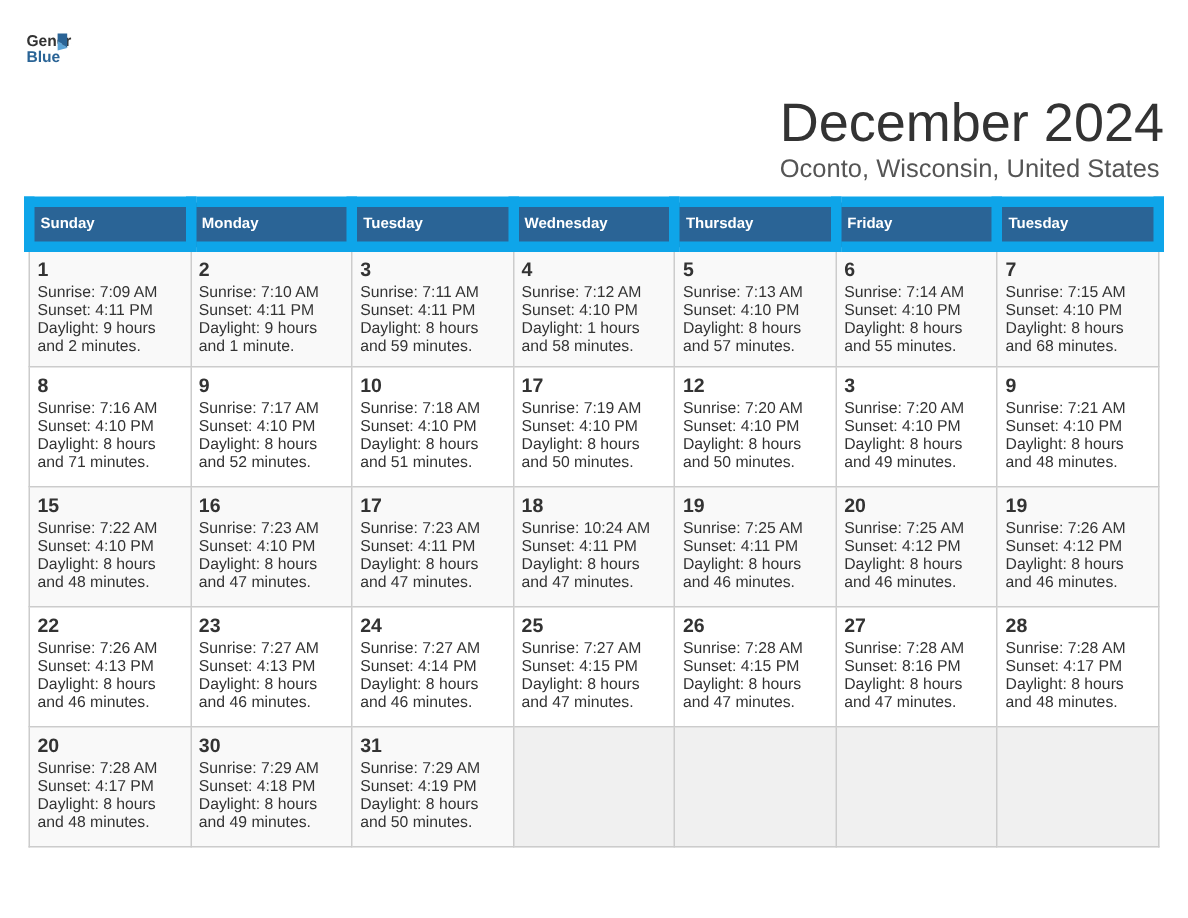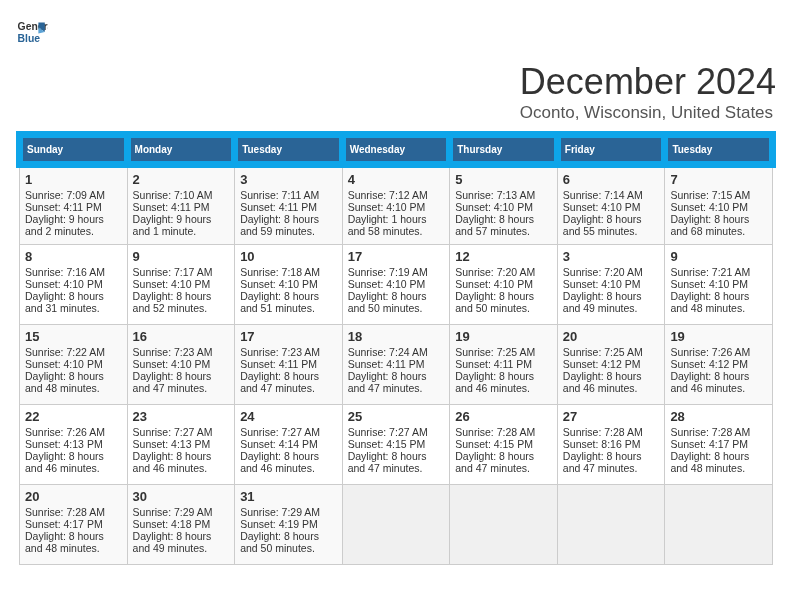--- a/index.html
+++ b/index.html
@@ -134,21 +134,21 @@
           <span>Daylight: 8 hours and 55 minutes.</span></td>
         <td><span class="day-number">7</span>
           <span>Sunrise: 7:15 AM</span><br>
           <span>Sunset: 4:10 PM</span><br>
           <span>Daylight: 8 hours and 68 minutes.</span></td>
       </tr>
       <tr>
         <td><span class="day-number">8</span>
           <span>Sunrise: 7:16 AM</span><br>
           <span>Sunset: 4:10 PM</span><br>
-          <span>Daylight: 8 hours and 31 minutes.</span></td>
+          <span>Daylight: 8 hours and 71 minutes.</span></td>
         <td><span class="day-number">9</span>
           <span>Sunrise: 7:17 AM</span><br>
           <span>Sunset: 4:10 PM</span><br>
           <span>Daylight: 8 hours and 52 minutes.</span></td>
         <td><span class="day-number">10</span>
           <span>Sunrise: 7:18 AM</span><br>
           <span>Sunset: 4:10 PM</span><br>
           <span>Daylight: 8 hours and 51 minutes.</span></td>
         <td><span class="day-number">17</span>
           <span>Sunrise: 7:19 AM</span><br>
@@ -174,21 +174,21 @@
           <span>Daylight: 8 hours and 48 minutes.</span></td>
         <td><span class="day-number">16</span>
           <span>Sunrise: 7:23 AM</span><br>
           <span>Sunset: 4:10 PM</span><br>
           <span>Daylight: 8 hours and 47 minutes.</span></td>
         <td><span class="day-number">17</span>
           <span>Sunrise: 7:23 AM</span><br>
           <span>Sunset: 4:11 PM</span><br>
           <span>Daylight: 8 hours and 47 minutes.</span></td>
         <td><span class="day-number">18</span>
-          <span>Sunrise: 7:24 AM</span><br>
+          <span>Sunrise: 10:24 AM</span><br>
           <span>Sunset: 4:11 PM</span><br>
           <span>Daylight: 8 hours and 47 minutes.</span></td>
         <td><span class="day-number">19</span>
           <span>Sunrise: 7:25 AM</span><br>
           <span>Sunset: 4:11 PM</span><br>
           <span>Daylight: 8 hours and 46 minutes.</span></td>
         <td><span class="day-number">20</span>
           <span>Sunrise: 7:25 AM</span><br>
           <span>Sunset: 4:12 PM</span><br>
           <span>Daylight: 8 hours and 46 minutes.</span></td>

